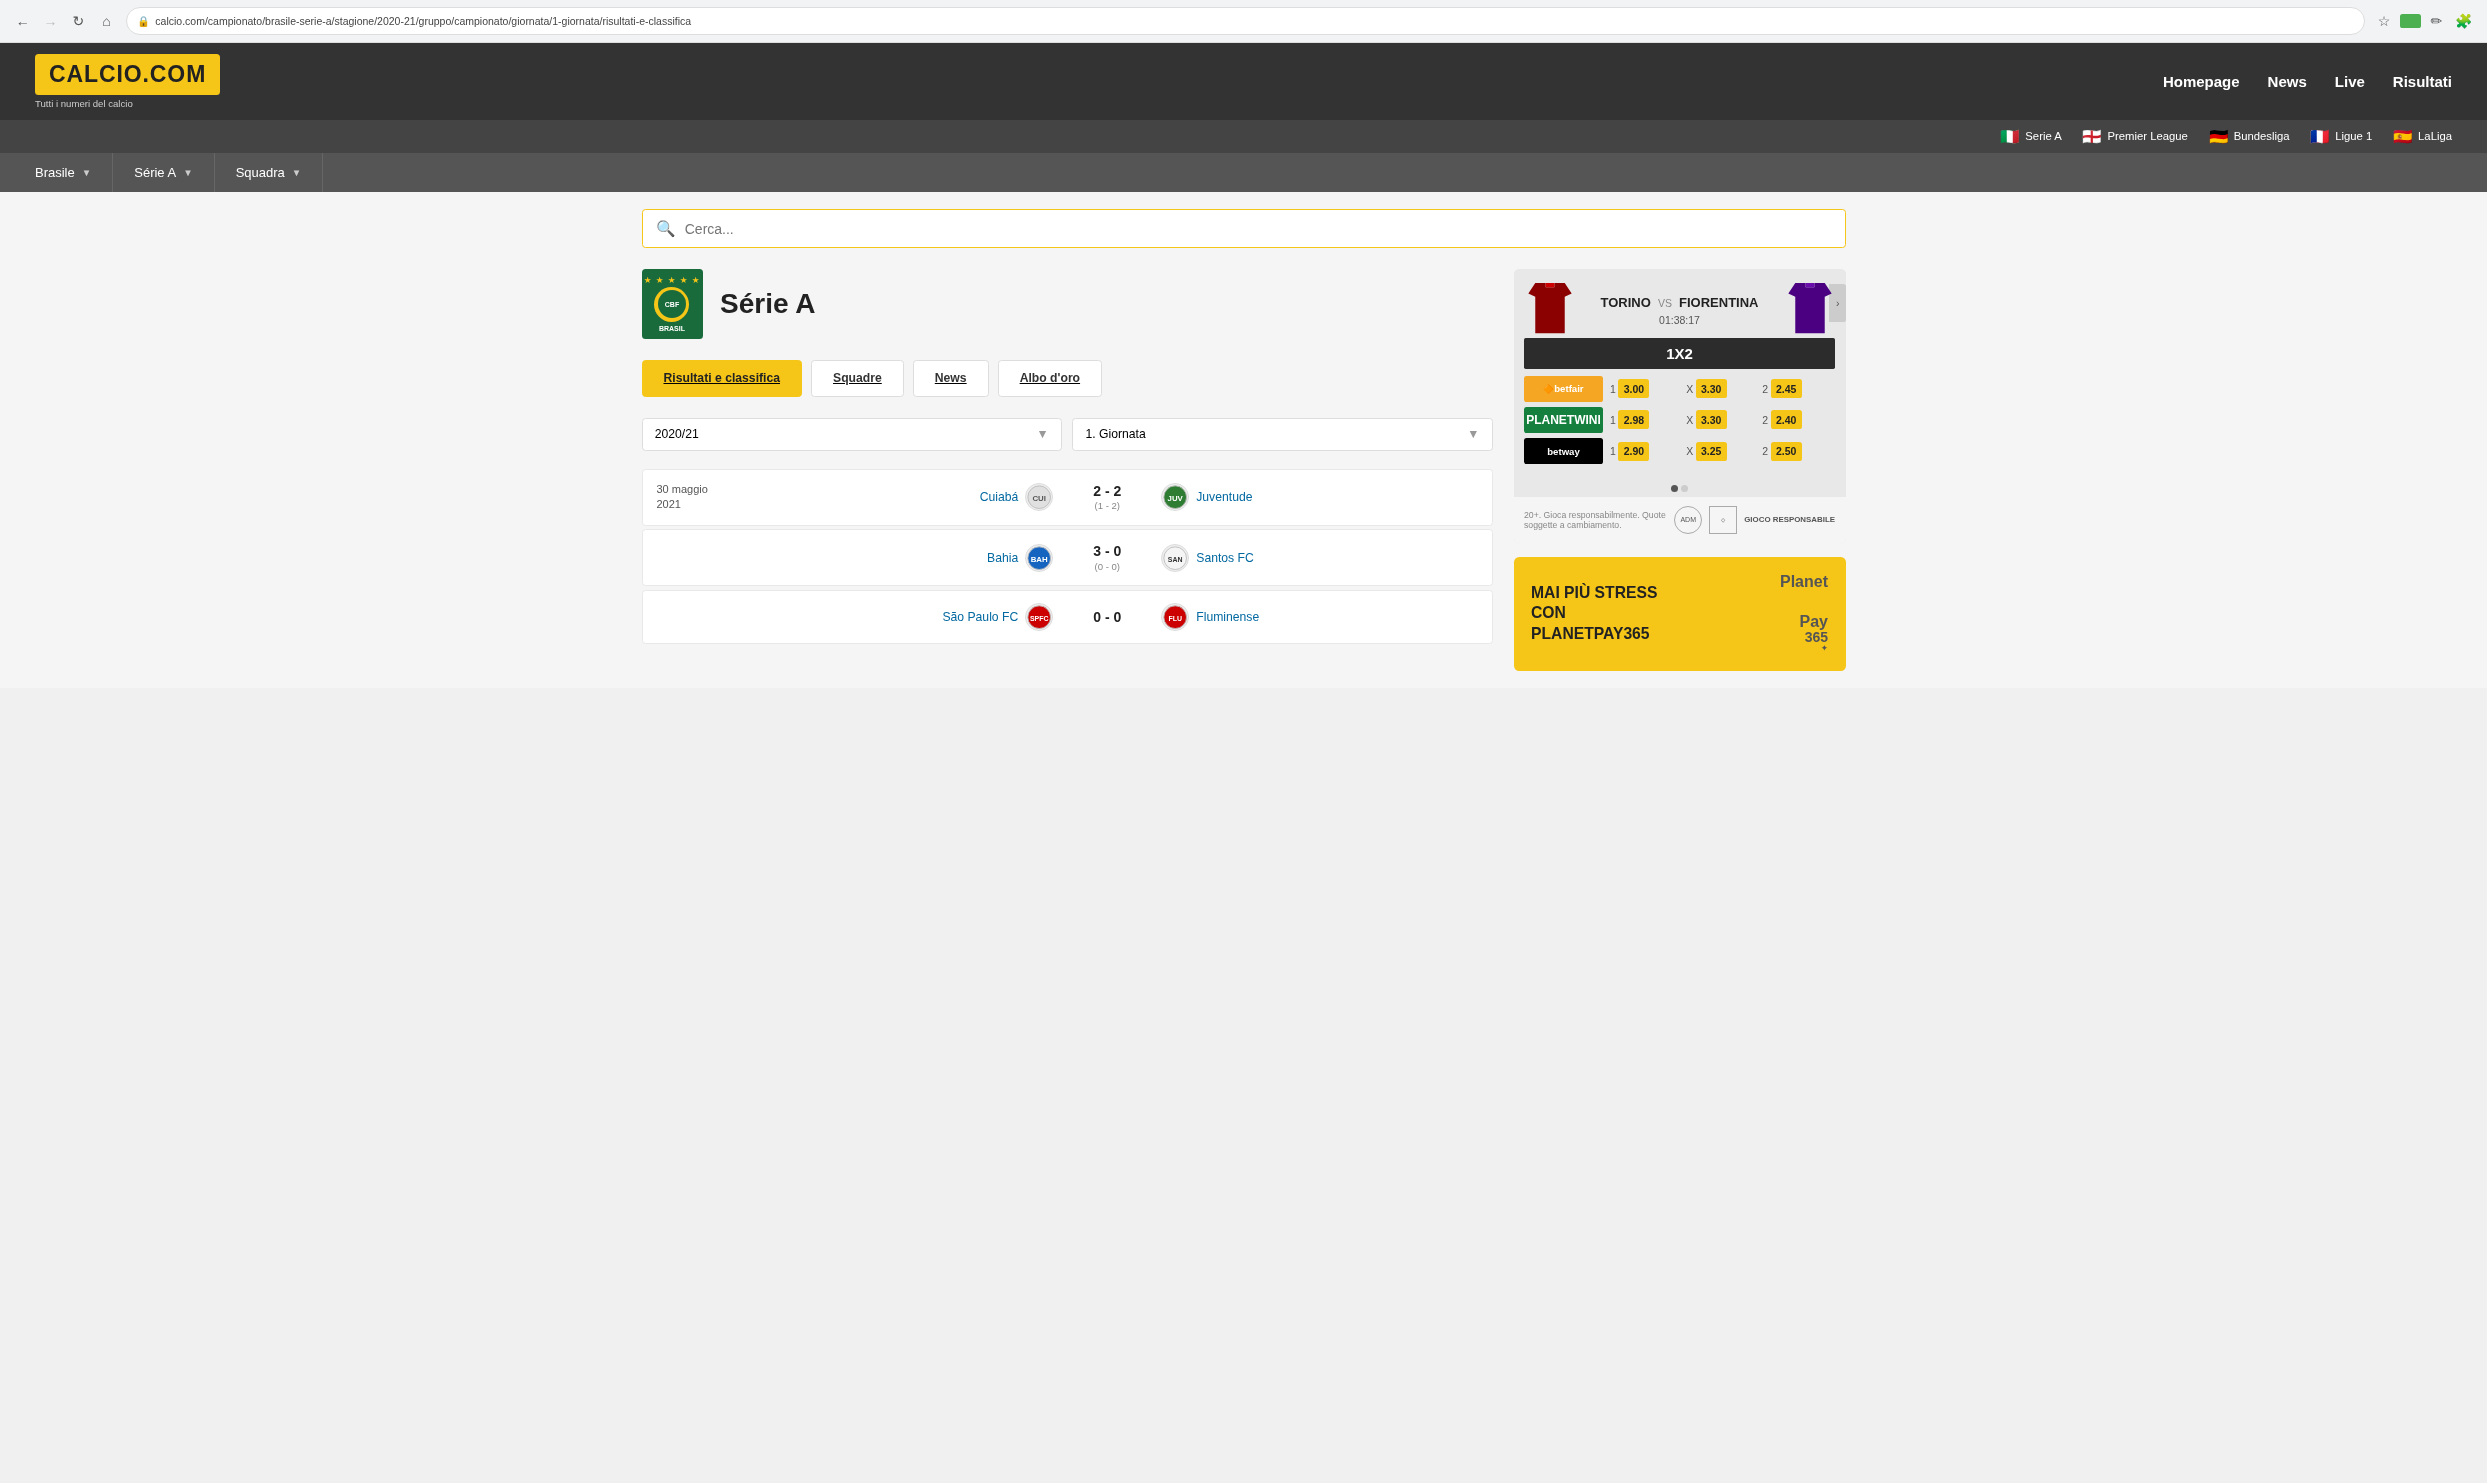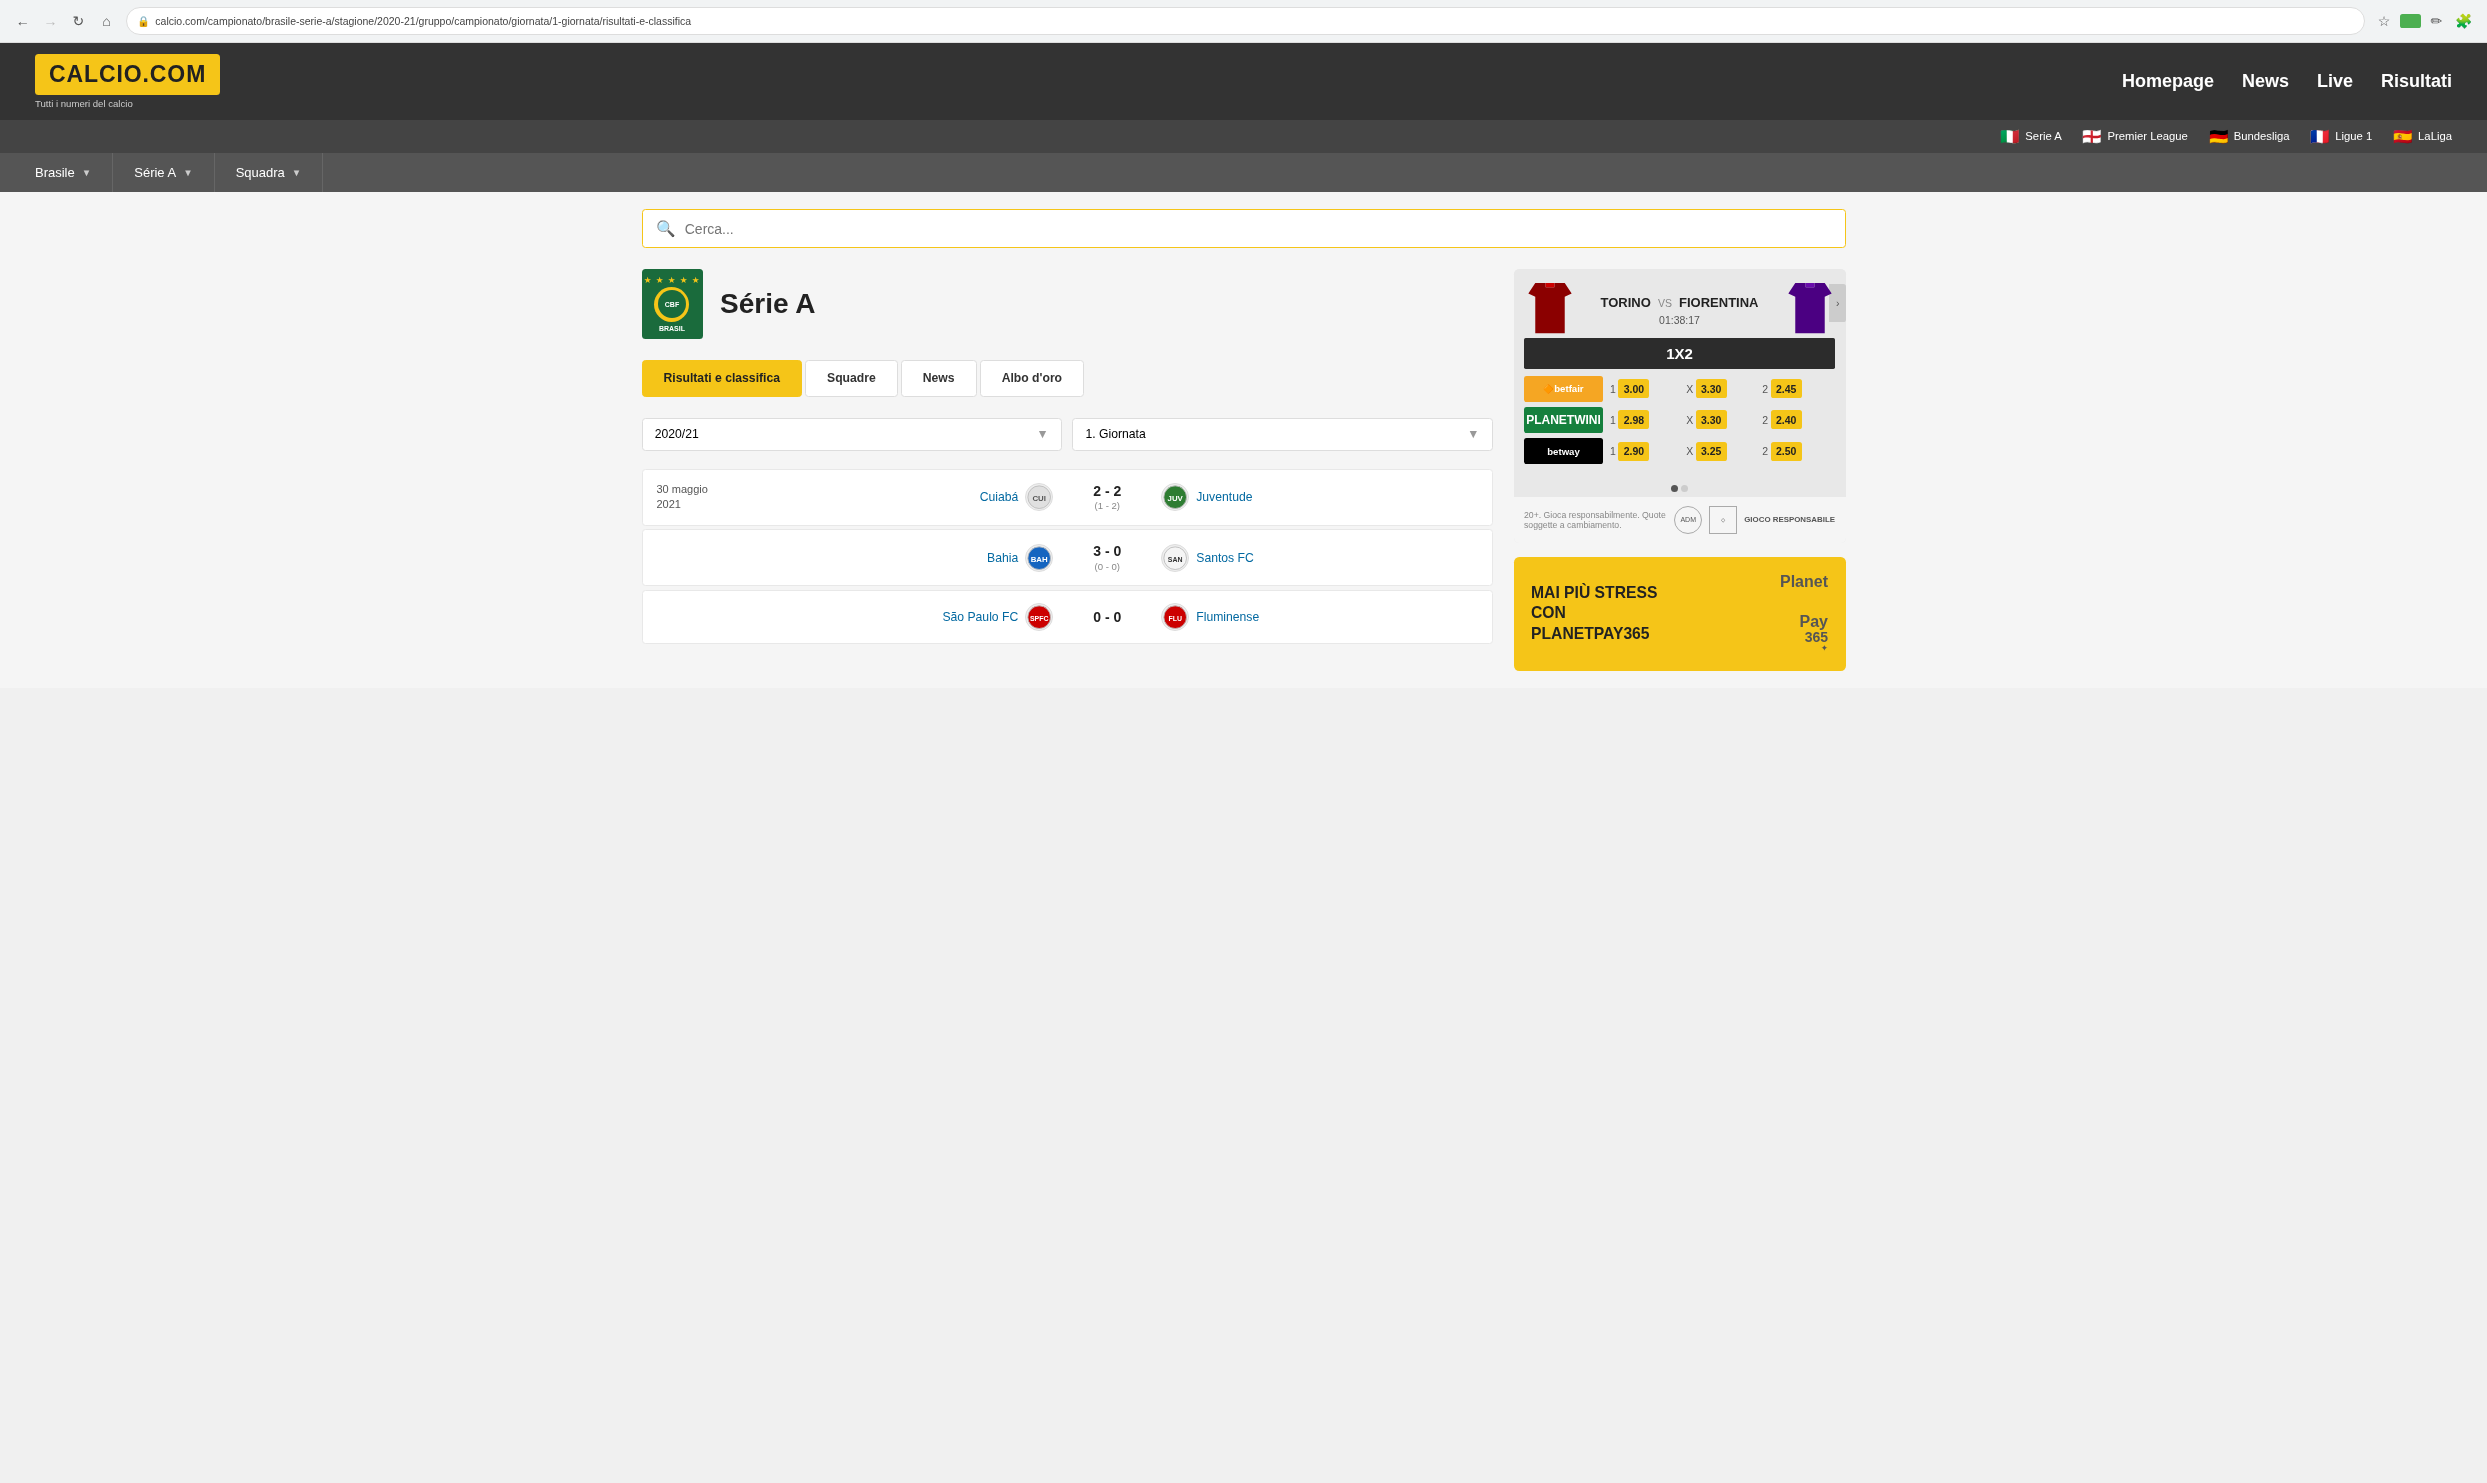--- a/index.html
+++ b/index.html
@@ -56,21 +56,21 @@
       color: #222;
       letter-spacing: 0.9px;
     }
     .logo-tagline {
       color: #ccc;
       font-size: 9.6px;
       margin-top: 3.5px;
     }
     .header-nav { display: flex; gap: 28px; align-items: center; }
     .header-nav a {
-      color: white; text-decoration: none; font-size: 18px; font-weight: 600;
+      color: white; text-decoration: none; font-size: 15px; font-weight: 600;
     }
 
     .header-leagues {
       background: #444;
       padding: 7px 35px;
       display: flex; align-items: center; gap: 21px; justify-content: flex-end;
     }
     .league-item {
       display: flex; align-items: center; gap: 5.2px; color: white;
       font-size: 11.3px; cursor: pointer; text-decoration: none;
@@ -137,21 +137,21 @@
     .brazil-circle-inner {
       width: 28px; height: 28px; background: #1a6b3c;
       border-radius: 50%; display: flex; align-items: center; justify-content: center;
       font-size: 7px; color: white; font-weight: bold;
     }
     .brazil-label { color: white; font-size: 7px; font-weight: bold; margin-top: 1.7px; }
     .league-title { font-size: 28px; font-weight: 700; color: #222; }
 
     
     .tabs-row {
-      display: flex; gap: 3px; margin-bottom: 21px;
+      display: flex; gap: 9px; margin-bottom: 21px; text-decoration: underline;
     }
     .tab-btn {
       padding: 10.5px 21px; border: 0.9px solid #ddd; border-radius: 3.5px;
       background: white; cursor: pointer; font-size: 12.2px; font-weight: 600;
       color: #333;
     }
     .tab-btn.active {
       background: #f5c518; border-color: #f5c518; color: #222;
     }
 

